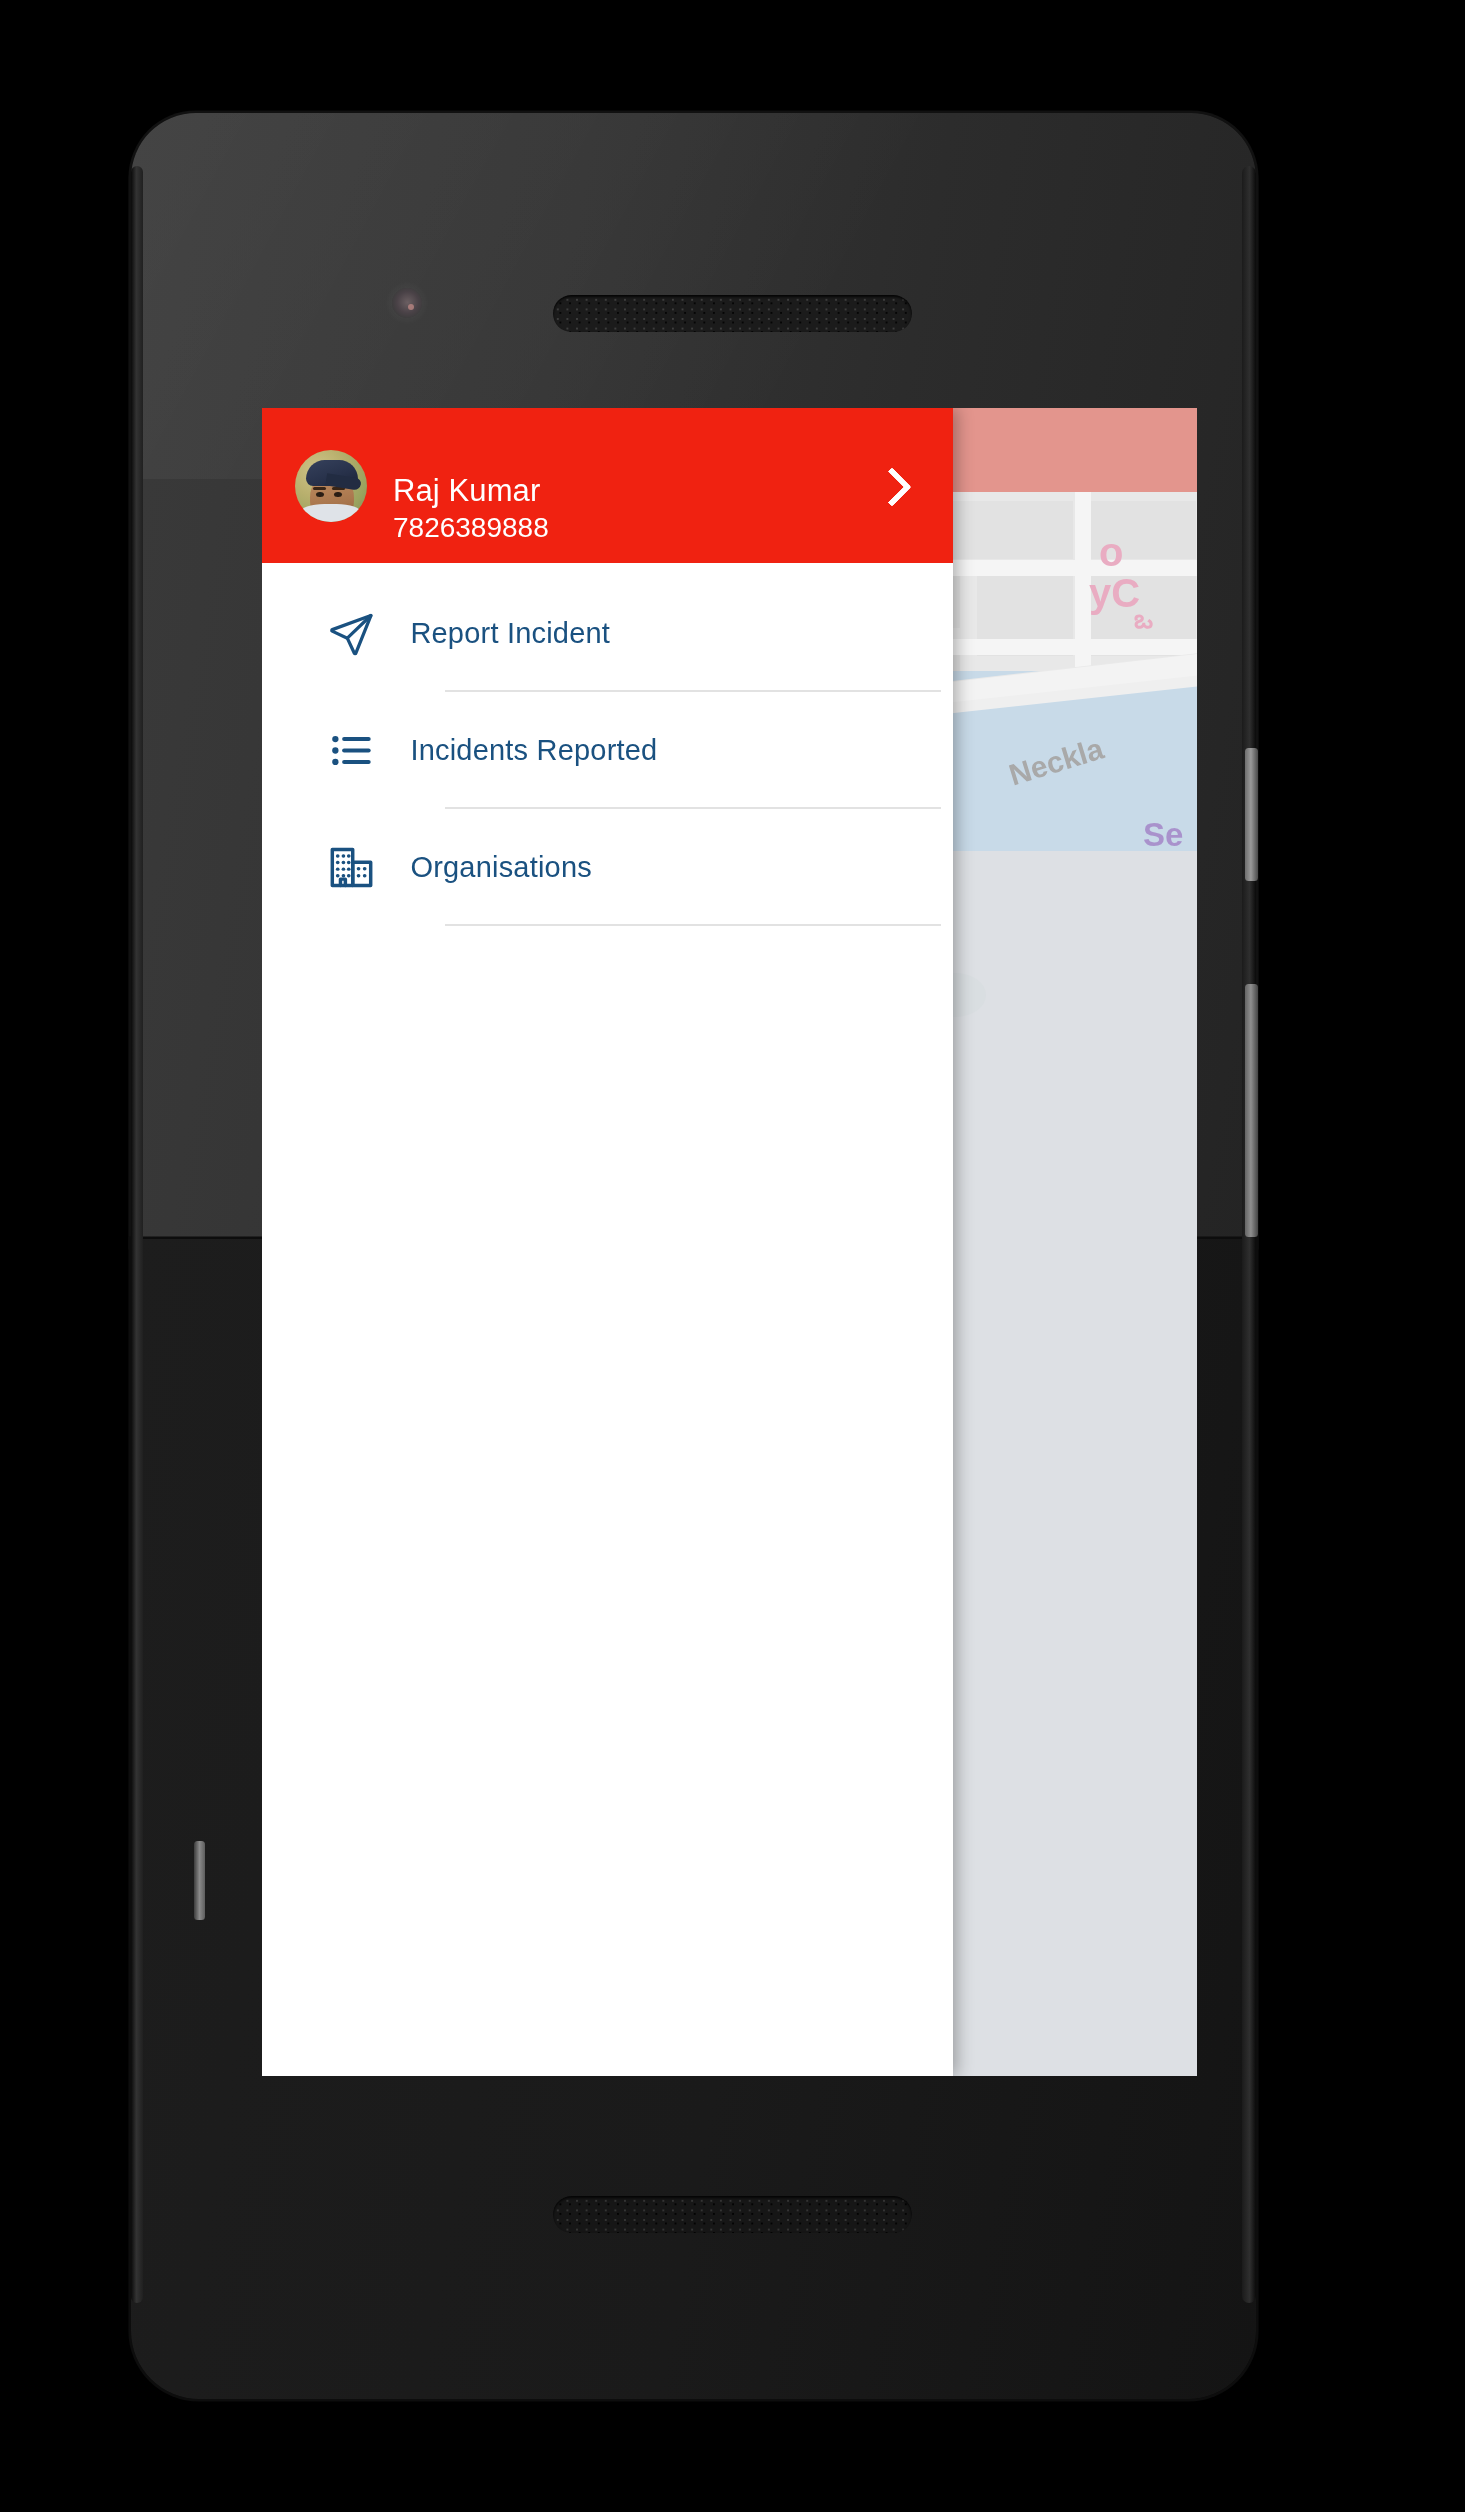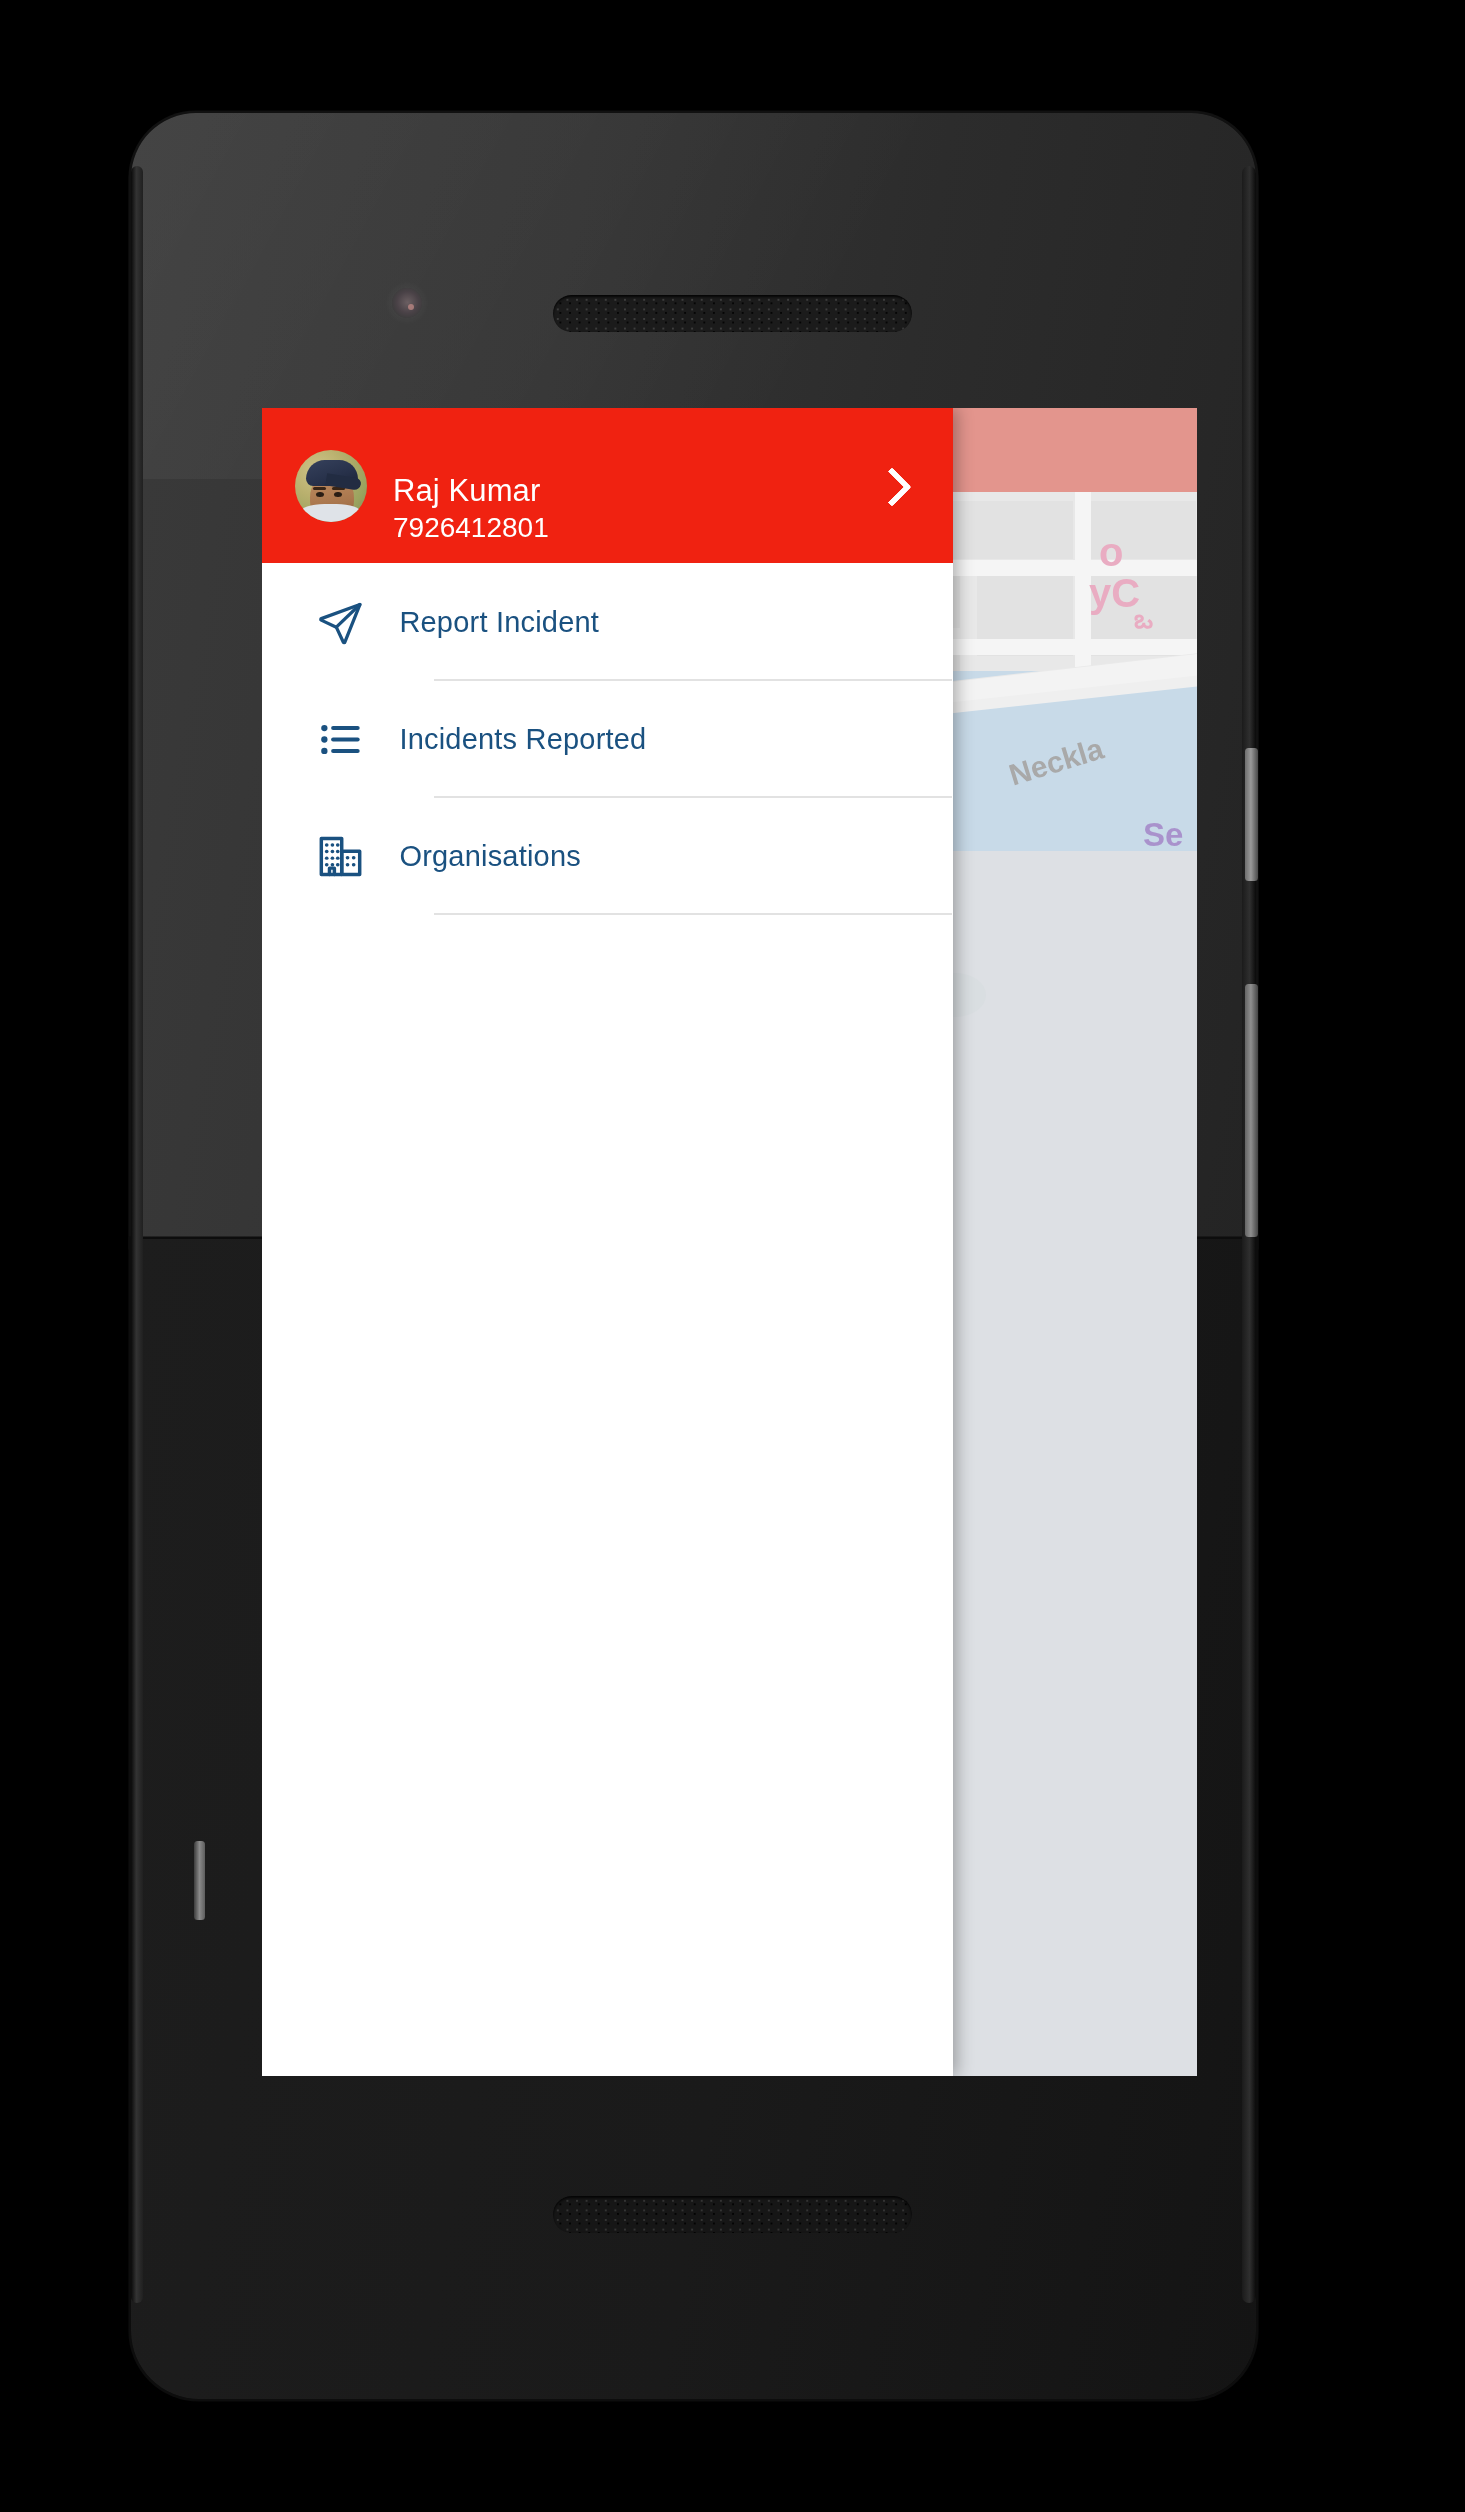--- a/index.html
+++ b/index.html
@@ -252,21 +252,21 @@
     width:40px;height:40px; position:relative; flex:0 0 40px; margin-right:14px;
   }
   .hdr-chevron::before{
     content:""; position:absolute; left:8.7px; top:7px;
     width:22px; height:22px;
     border-top:6.1px solid #fff; border-right:6.1px solid #fff;
     border-radius:2.6px;
     transform:rotate(45deg);
   }
 
-  .menu-list{ padding:1px; }
+  .menu-list{ padding:12px; }
   .menu-item{
     display:flex; align-items:center; height:117px; cursor:pointer; position:relative;
   }
   .menu-icon{
     width:84px; margin-left:35px; display:flex; align-items:center; justify-content:center;
     flex:0 0 84px;
   }
   .menu-label{
     font-size:29px; color:#1a5180; font-weight:400; margin-left:17.4px; letter-spacing:0.2px;
   }
@@ -391,21 +391,21 @@
           <div class="av-eye l"></div>
           <div class="av-eye r"></div>
           <div class="av-mouth"></div>
           <div class="av-cap"></div>
           <div class="av-brim"></div>
           <div class="av-shirt"></div>
         </div>
 
         <div class="hdr-text">
           <div class="hdr-name">Raj Kumar</div>
-          <div class="hdr-phone">7926412801</div>
+          <div class="hdr-phone">7826389888</div>
         </div>
 
         <div class="hdr-chevron"></div>
       </div>
 
       <div class="menu-list">
 
         <div class="menu-item">
           <div class="menu-icon">
             <svg width="49" height="49" viewBox="0 0 24 24" fill="none" stroke="#1a5180" stroke-width="1.6" stroke-linecap="round" stroke-linejoin="round">

